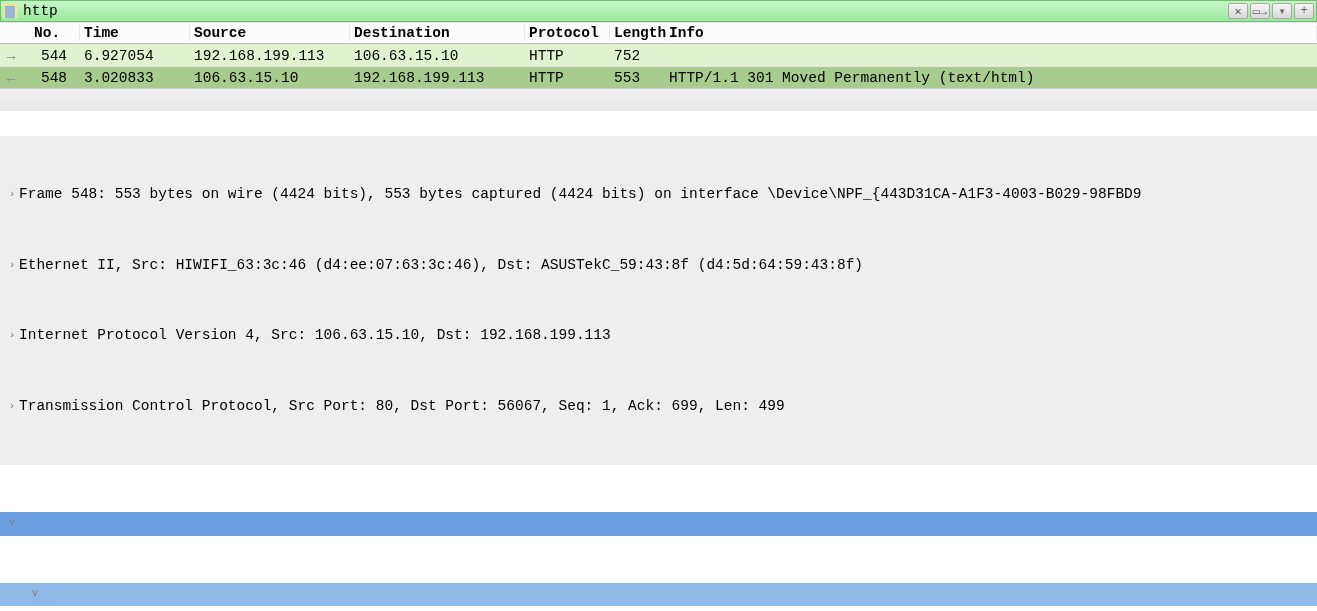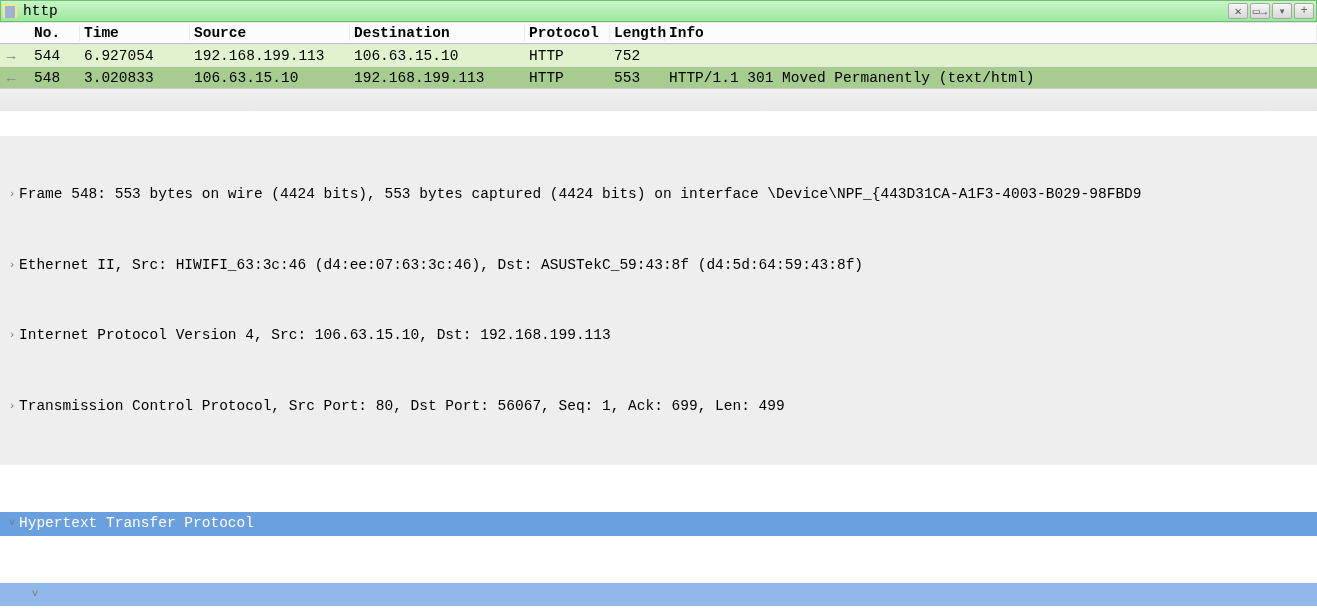--- a/index.html
+++ b/index.html
@@ -61,21 +61,21 @@
   }
   .packet-header {
     background:#fcfcfc;
     border-bottom:1px solid #c0c0c0;
     font-weight:bold;
   }
   .packet-header > div { padding:0 4px; border-right:1px solid #e8e8e8; }
   .packet-row > div { padding:0 4px; white-space:nowrap; overflow:hidden; }
   .packet-row.r1 { background:#e1f3ce; }
   .packet-row.r2 { background:#a7cc8f; }
-  .num-col { text-align:left; padding-right:6px !important; }
+  .num-col { text-align:center; padding-right:6px !important; }
   .len-col { padding-right:6px !important; }
   .arrow-out, .arrow-in {
     width:22px; display:flex; justify-content:center; color:#888;
   }
   
   .details {
     border-top:1px solid #ccc;
     background: linear-gradient(#f0f0f0,#e8e8e8 22px,#fff 22px);
     padding: 0;
   }
@@ -138,17 +138,17 @@
   <div>HTTP/1.1 301 Moved Permanently  (text/html)</div>
 </div>
 
 <div class="details dl">
   <div class="gray-pane">
     <div class="row indent0"><span class="caret">›</span><span>Frame 548: 553 bytes on wire (4424 bits), 553 bytes captured (4424 bits) on interface \Device\NPF_{443D31CA-A1F3-4003-B029-98FBD9</span></div>
     <div class="row indent0"><span class="caret">›</span><span>Ethernet II, Src: HIWIFI_63:3c:46 (d4:ee:07:63:3c:46), Dst: ASUSTekC_59:43:8f (d4:5d:64:59:43:8f)</span></div>
     <div class="row indent0"><span class="caret">›</span><span>Internet Protocol Version 4, Src: 106.63.15.10, Dst: 192.168.199.113</span></div>
     <div class="row indent0"><span class="caret">›</span><span>Transmission Control Protocol, Src Port: 80, Dst Port: 56067, Seq: 1, Ack: 699, Len: 499</span></div>
   </div>
-  <div class="row indent0 sel-main"><span class="caret">˅</span><span>Hypertext Transfer Protocol</span></div>
+  <div class="row indent0 sel-main"><span class="caret">˅</span></div>
   <div class="row indent1 sel-sub"><span class="caret">˅</span></div>
 
   
 </div>
 
 </body></html>

